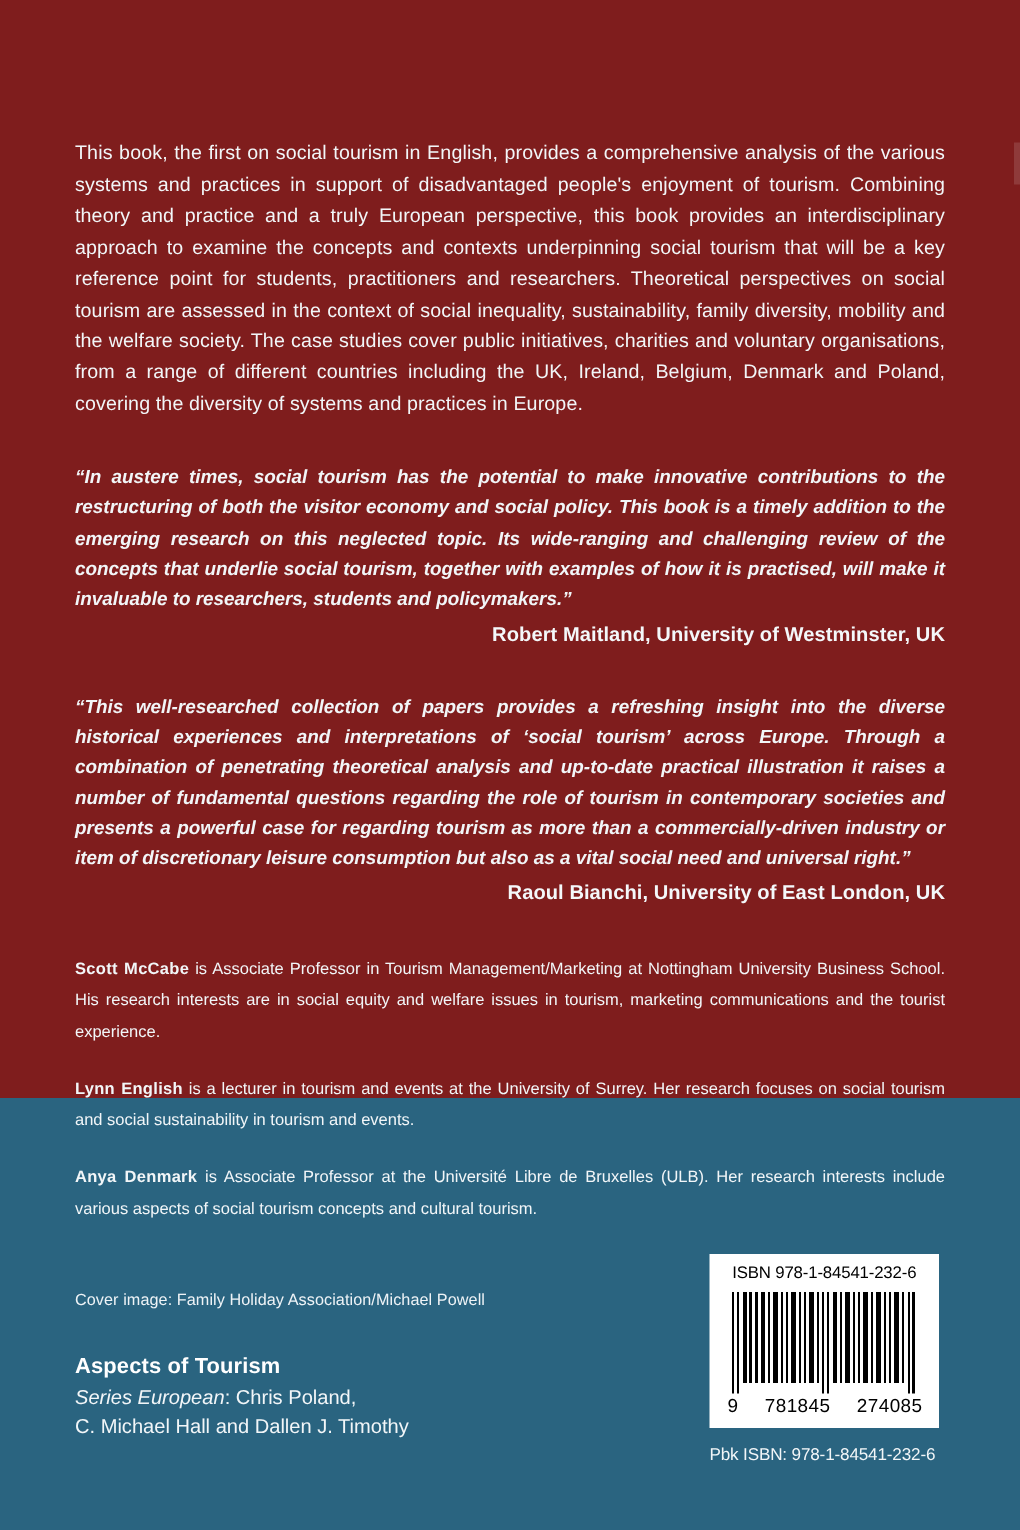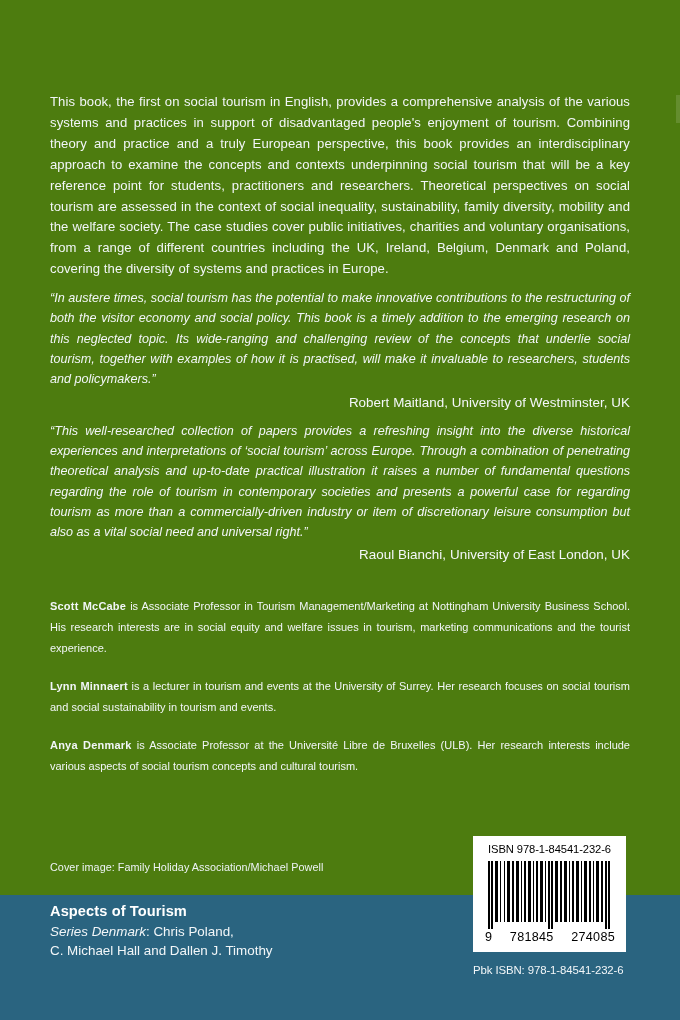--- a/index.html
+++ b/index.html
@@ -14,22 +14,22 @@
     color: #ffffff;
     overflow: hidden;
     position: relative;
   }
 
   .page {
     position: absolute;
     left: 0;
     top: 0;
     width: 680px;
-    height: 895px;
-    background: #4d7c0f;
+    height: 732px;
+    background: #7f1d1d;
   }
 
   .content {
     position: absolute;
     left: 50px;
     top: 92px;
     width: 580px;
   }
 
   
@@ -37,21 +37,22 @@
     font-size: 13.1px;
     line-height: 20.9px;
     text-align: justify;
     letter-spacing: 0.08px;
     color: #f2f6f8;
     margin: 0;
   }
 
   
   .quote-block {
-    margin-top: 8px;
+    margin-top: 28px;
+    font-weight: bold;
   }
   .quote {
     font-size: 12.6px;
     line-height: 20.3px;
     font-style: italic;
     text-align: justify;
     color: #f2f6f8;
     margin: 0;
   }
   .attrib {
@@ -196,31 +197,31 @@
       <p class="attrib">Robert Maitland, University of Westminster, UK</p>
     </div>
 
     <div class="quote-block">
       <p class="quote">“This well-researched collection of papers provides a refreshing insight into the diverse historical experiences and interpretations of ‘social tourism’ across Europe. Through a combination of penetrating theoretical analysis and up-to-date practical illustration it raises a number of fundamental questions regarding the role of tourism in contemporary societies and presents a powerful case for regarding tourism as more than a commercially-driven industry or item of discretionary leisure consumption but also as a vital social need and universal right.”</p>
       <p class="attrib">Raoul Bianchi, University of East London, UK</p>
     </div>
 
     <div class="bios">
       <p class="bio"><b>Scott McCabe</b><span> is Associate Professor in Tourism Management/Marketing at Nottingham University Business School. His research interests are in social equity and welfare issues in tourism, marketing communications and the tourist experience.</span></p>
-      <p class="bio"><b>Lynn Minnaert</b><span> is a lecturer in tourism and events at the University of Surrey. Her research focuses on social tourism and social sustainability in tourism and events.</span></p>
+      <p class="bio"><b>Lynn English</b><span> is a lecturer in tourism and events at the University of Surrey. Her research focuses on social tourism and social sustainability in tourism and events.</span></p>
       <p class="bio"><b>Anya Denmark</b><span> is Associate Professor at the Université Libre de Bruxelles (ULB). Her research interests include various aspects of social tourism concepts and cultural tourism.</span></p>
     </div>
 
   </div>
 
   <div class="footer-left">
     <p class="cover-credit">Cover image: Family Holiday Association/Michael Powell</p>
     <div class="series">
       <p class="series-title">Aspects of Tourism</p>
-      <p class="series-editors"><span class="lbl">Series Denmark</span><span>: Chris Poland,</span></p>
+      <p class="series-editors"><span class="lbl">Series European</span><span>: Chris Poland,</span></p>
       <p class="series-editors">C. Michael Hall and Dallen J. Timothy</p>
     </div>
   </div>
 
   <div class="barcode-area">
     <div class="barcode-box">
       <div class="barcode-isbn">ISBN 978-1-84541-232-6</div>
       <div class="barcode-bars">
         <svg width="128" height="68" viewBox="0 0 128 68" xmlns="http://www.w3.org/2000/svg" shape-rendering="crispEdges">
           <rect x="0" y="0" width="128" height="68" fill="#ffffff"></rect>

